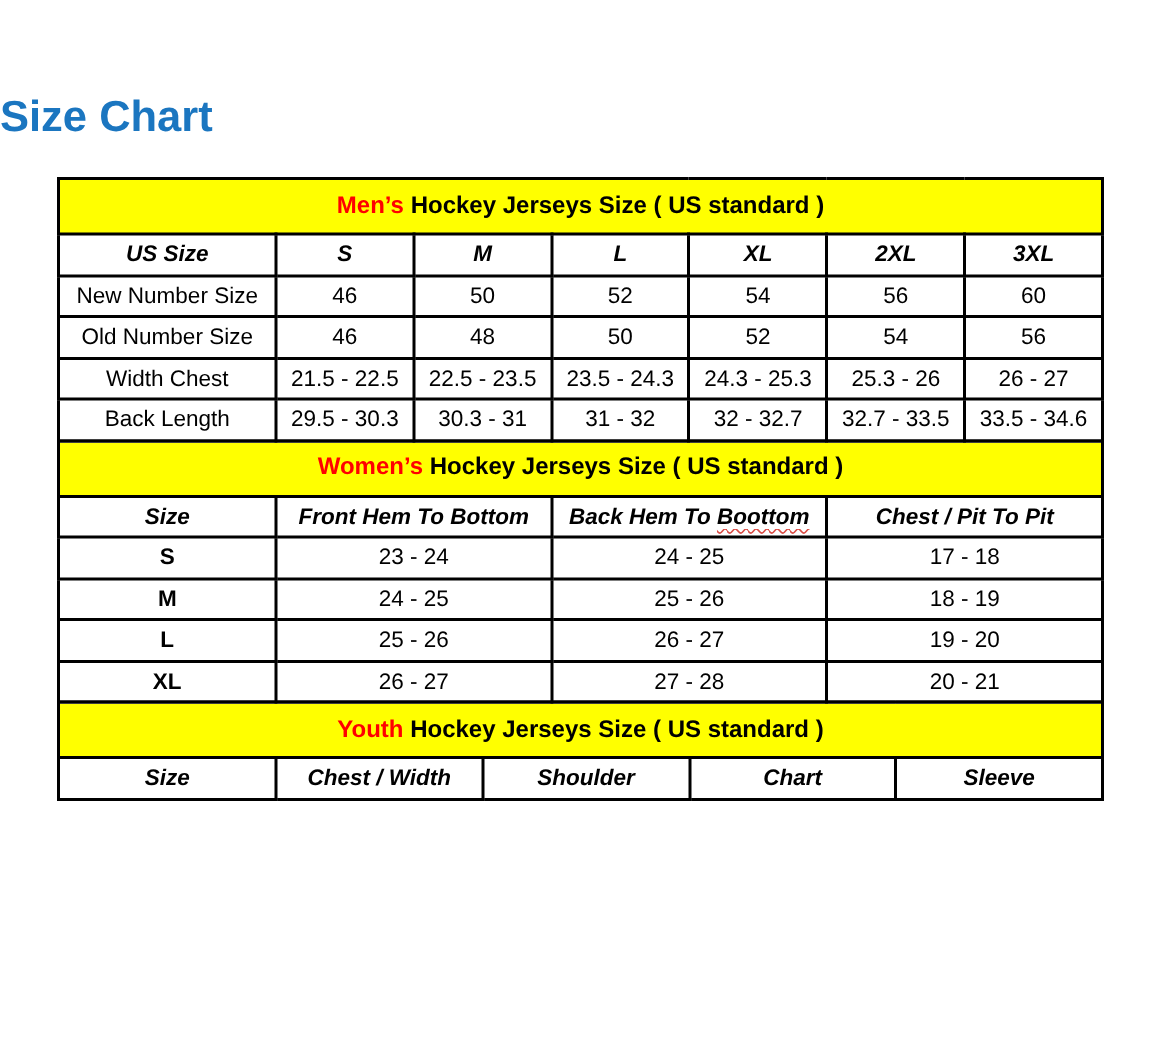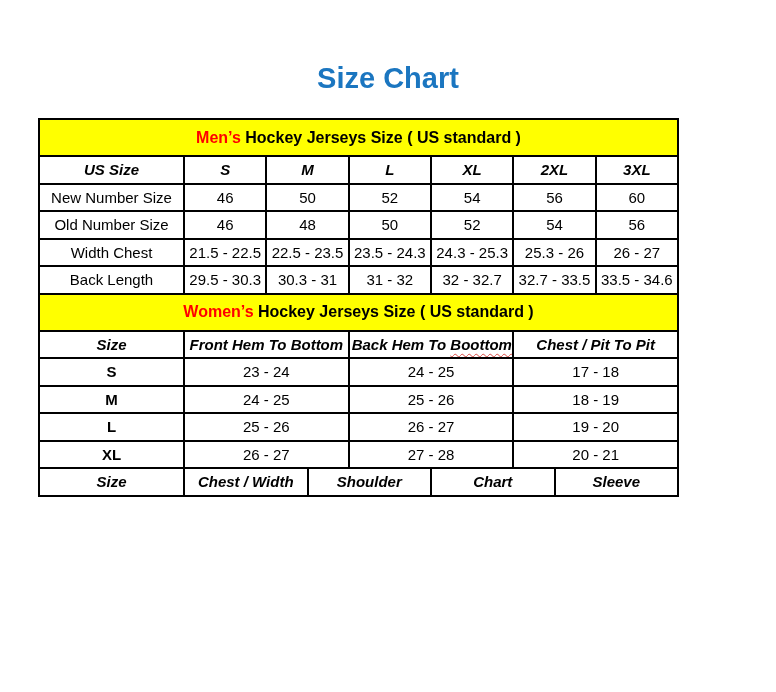--- a/index.html
+++ b/index.html
@@ -3,25 +3,25 @@
 <meta charset="utf-8">
 <style>
   html, body { margin:0; padding:0; }
   body {
     width:776px; height:692px; background:#ffffff;
     font-family:"Liberation Sans", sans-serif; color:#000;
     overflow:hidden;
   }
   .title {
     margin:0; padding-top:62px;
-    text-align:center; font-size:29px; font-weight:bold;
+    font-size:29px; font-weight:bold;
     color:#1b76c0; letter-spacing:0px;
   }
   .chart { margin:23px 0 0 38px; width:698px; }
-  table { border-collapse:collapse; table-layout:fixed; width:641px; }
+  table { border-collapse:collapse; table-layout:fixed; width:698px; }
   .tbl-womens, .tbl-youth { margin-top:-2px; }
   td {
     border:2px solid #000; text-align:center; vertical-align:middle;
     font-size:15px; height:23.5px; padding:1px 2px;
     overflow:hidden; white-space:nowrap;
   }
   tr.band td { background:#ffff00; font-weight:bold; font-size:16px; height:33px; }
   .red { color:#ff0000; }
   tr.head td { font-weight:bold;font-style:italic; }
   td.lbl-bold { font-weight:bold; }
@@ -148,20 +148,23 @@
 
   <table class="tbl-youth">
     <colgroup>
         <col style="width:145px">
         <col>
         <col>
         <col>
         <col>
       </colgroup>
     <tbody>
+      <tr class="band">
+        <td colspan="5"><span class="red">Youth</span><span> Hockey Jerseys Size ( US standard )</span></td>
+      </tr>
       <tr class="head">
         <td>Size</td>
         <td>Chest / Width</td>
         <td>Shoulder</td>
         <td>Chart</td>
         <td>Sleeve</td>
       </tr>
     </tbody>
   </table>
 

